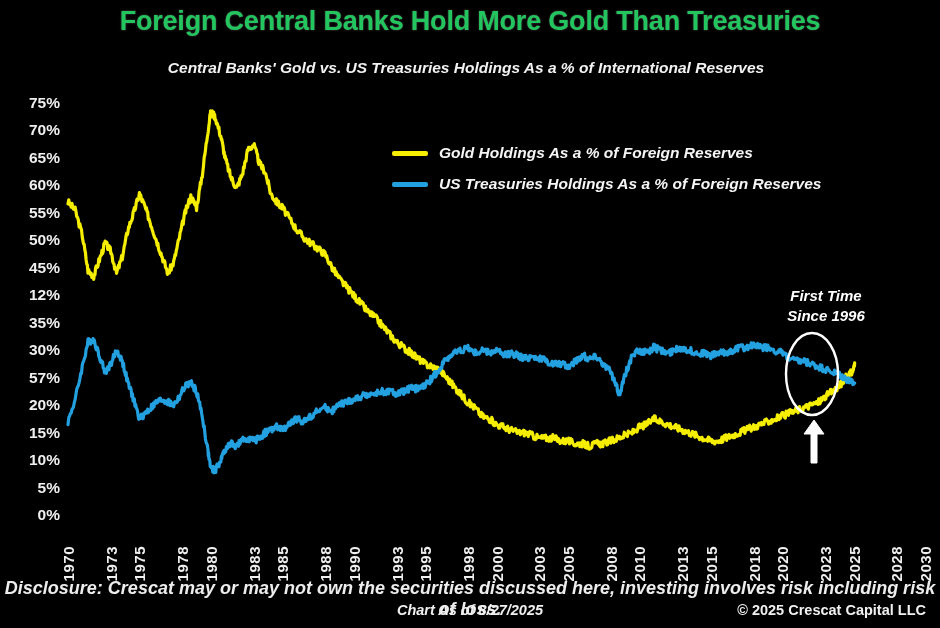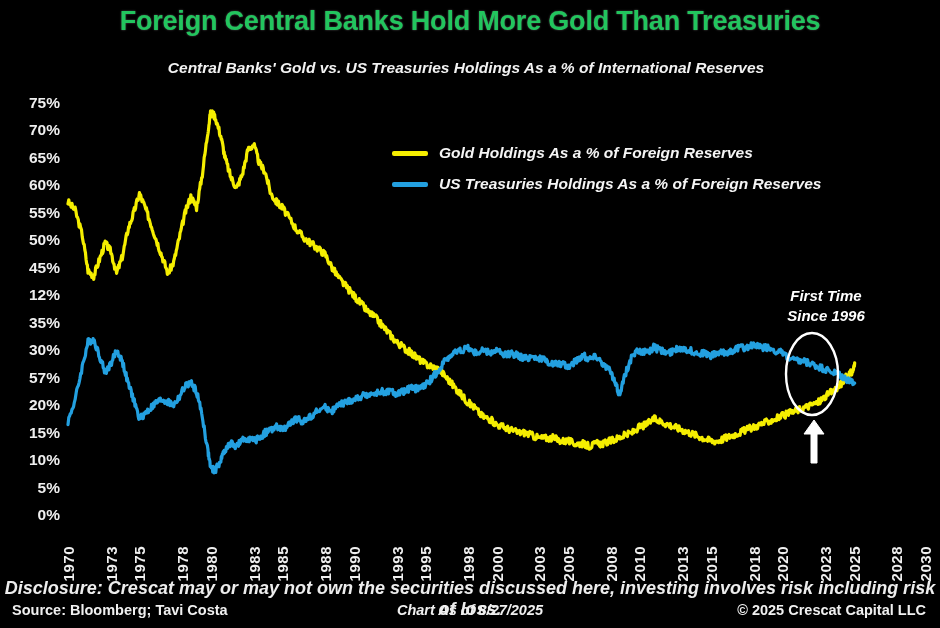--- a/index.html
+++ b/index.html
@@ -141,17 +141,16 @@
   </div>
 
   <svg class="anno-svg" viewBox="0 0 110 140">
     <ellipse cx="32" cy="44" rx="26" ry="41" fill="none" stroke="#ffffff" stroke-width="2.4"></ellipse>
     <g>
       <path d="M31,133 L31,104 L24,104 L34,90 L44,104 L37,104 L37,133 Z" fill="#ffffff" stroke="#ffffff" stroke-width="1"></path>
     </g>
   </svg>
 
   <div class="disclosure">Disclosure: Crescat may or may not own the securities discussed here, investing involves risk including risk of loss.</div>
-  <div class="foot-l">Source: Bloomberg; Tavi Costa</div>
   <div class="foot-c">Chart As of 8/27/2025</div>
   <div class="foot-r">© 2025 Crescat Capital LLC</div>
 
 </div>
 
 </body></html>

